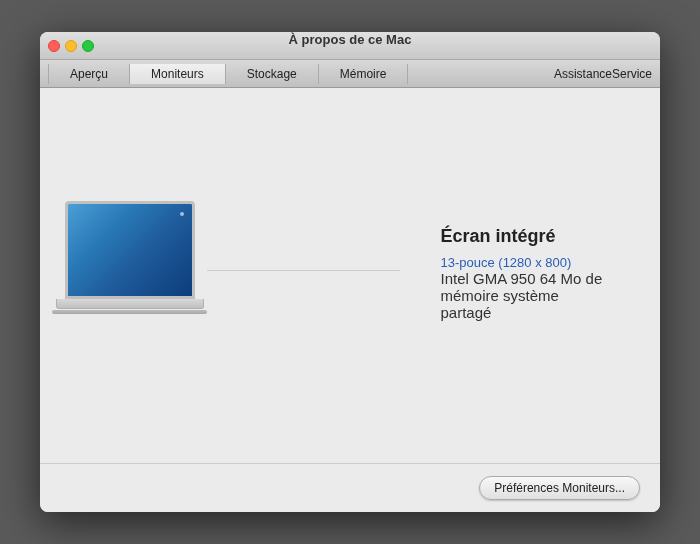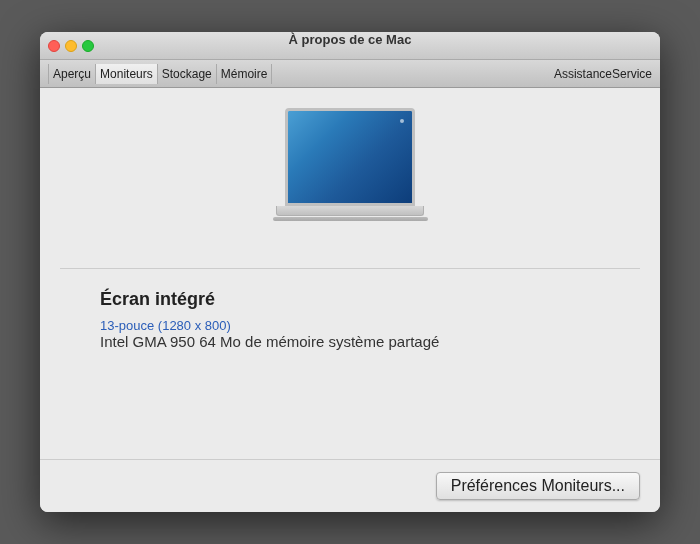--- a/index.html
+++ b/index.html
@@ -73,21 +73,21 @@
 
     .tab-group {
       display: flex;
       align-items: center;
       flex: 1;
     }
 
     .tab {
       font-size: 12px;
       color: #222;
-      padding: 2px 4px;
+      padding: 2px 21px;
       border-right: 1px solid #aaa;
       cursor: pointer;
       height: 20px;
       display: flex;
       align-items: center;
     }
 
     .tab:first-child {
       border-left: 1px solid #aaa;
     }
@@ -103,23 +103,23 @@
     .toolbar-link {
       font-size: 12px;
       color: #222;
       cursor: pointer;
     }
 
     .content {
       flex: 1;
       background: #ebebeb;
       display: flex;
-      flex-direction: column;
-      align-items: center;
-      padding: 20px;
+      flex-direction: row;
+      align-items: center;
+      padding: 12px;
       overflow: hidden;
     }
 
     .monitor-image {
       width: 160px;
       height: 130px;
       margin-bottom: 20px;
       position: relative;
       display: flex;
       flex-direction: column;
@@ -205,25 +205,25 @@
       width: 100%;
       display: flex;
       justify-content: flex-end;
       padding: 12px 20px;
       border-top: 1px solid #ccc;
       background: #ebebeb;
       flex-shrink: 0;
     }
 
     .pref-button {
-      font-size: 16px;
+      font-size: 12px;
       padding: 4px 14px;
       background: linear-gradient(to bottom, #f8f8f8 0%, #e0e0e0 100%);
       border: 1px solid #aaa;
-      border-radius: 4px;
+      border-radius: 12px;
       cursor: pointer;
       color: #222;
       box-shadow: 0 1px 2px rgba(0,0,0,0.2);
     }
   </style>
 </head>
 <body>
 
 <div class="window">
 

